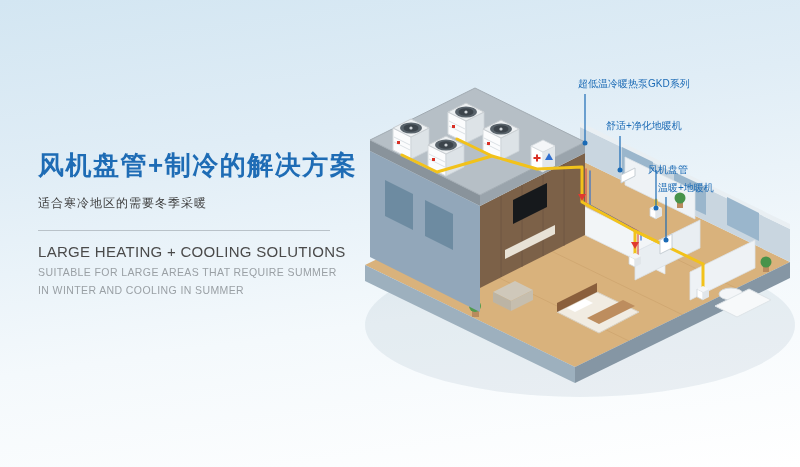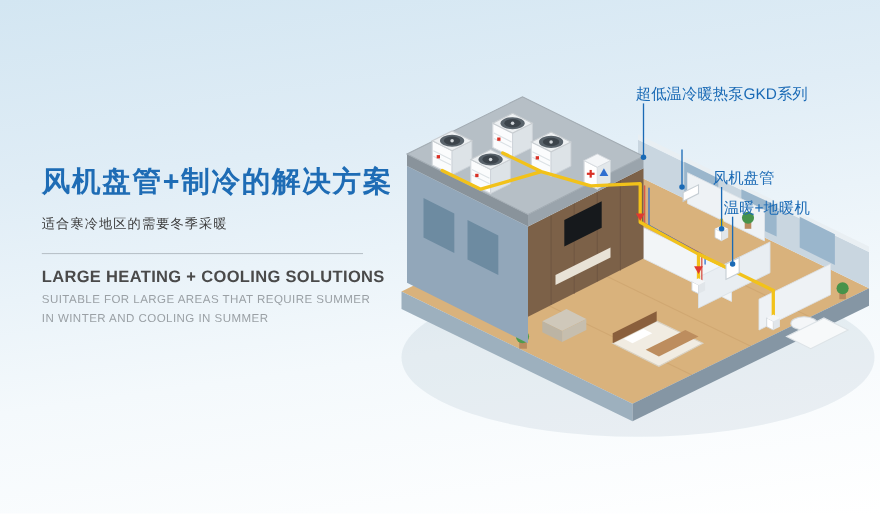--- a/index.html
+++ b/index.html
@@ -5,28 +5,28 @@
   html,body{margin:0;padding:0;}
   body{width:800px;height:467px;overflow:hidden;font-family:"Liberation Sans",sans-serif;}
   .stage{position:relative;width:800px;height:467px;
          background:linear-gradient(172deg,#d3e6f2 0%,#e0edf6 30%,#f4f9fc 65%,#ffffff 100%);}
   .left-panel{position:absolute;left:38px;top:148px;width:336px;}
   .title{font-size:26px;font-weight:700;color:#1e6cb5;letter-spacing:1.5px;white-space:nowrap;}
   .sub{font-size:12px;color:#3c3c3c;letter-spacing:1px;white-space:nowrap;}
   .sub1{margin-top:12px;}
   .sub2{margin-top:6px;margin-left:16px;}
   .divider{width:292px;height:1px;background:#b9c2c9;margin:18px 0 12px 0;}
-  .en-title{font-size:15px;font-weight:700;color:#4a4a4a;letter-spacing:0.3px;white-space:nowrap;}
+  .en-title{font-size:15px;font-weight:400;color:#4a4a4a;letter-spacing:0.3px;white-space:nowrap;}
   .en-line{font-size:10.5px;color:#9aa0a5;letter-spacing:0.4px;margin-top:6px;white-space:nowrap;}
   .building{position:absolute;left:335px;top:50px;}
   .leaders{position:absolute;left:0;top:0;pointer-events:none;}
-  .callout{position:absolute;font-size:14px;color:#1a6ab5;white-space:nowrap;}
+  .callout{position:absolute;font-size:10px;color:#1a6ab5;white-space:nowrap;}
   .c1{left:578px;top:77px;}
   .c2{left:606px;top:119px;}
-  .c3{left:648px;top:153px;}
+  .c3{left:648px;top:163px;}
   .c4{left:658px;top:181px;}
 </style>
 </head>
 <body>
 
 <div class="stage">
 
   <div class="left-panel">
     <div class="title">风机盘管+制冷的解决方案</div>
     <div class="sub sub1">适合寒冷地区的需要冬季采暖</div>
@@ -190,16 +190,17 @@
     </g>
     <g fill="#1a6ab5">
       <circle cx="585" cy="143" r="2.5"></circle>
       <circle cx="620" cy="170" r="2.5"></circle>
       <circle cx="656" cy="208" r="2.5"></circle>
       <circle cx="666" cy="240" r="2.5"></circle>
     </g>
   </svg>
 
   <div class="callout c1">超低温冷暖热泵GKD系列</div>
+  <div class="callout c2">舒适+净化地暖机</div>
   <div class="callout c3">风机盘管</div>
   <div class="callout c4">温暖+地暖机</div>
 
 </div>
 
 </body></html>

